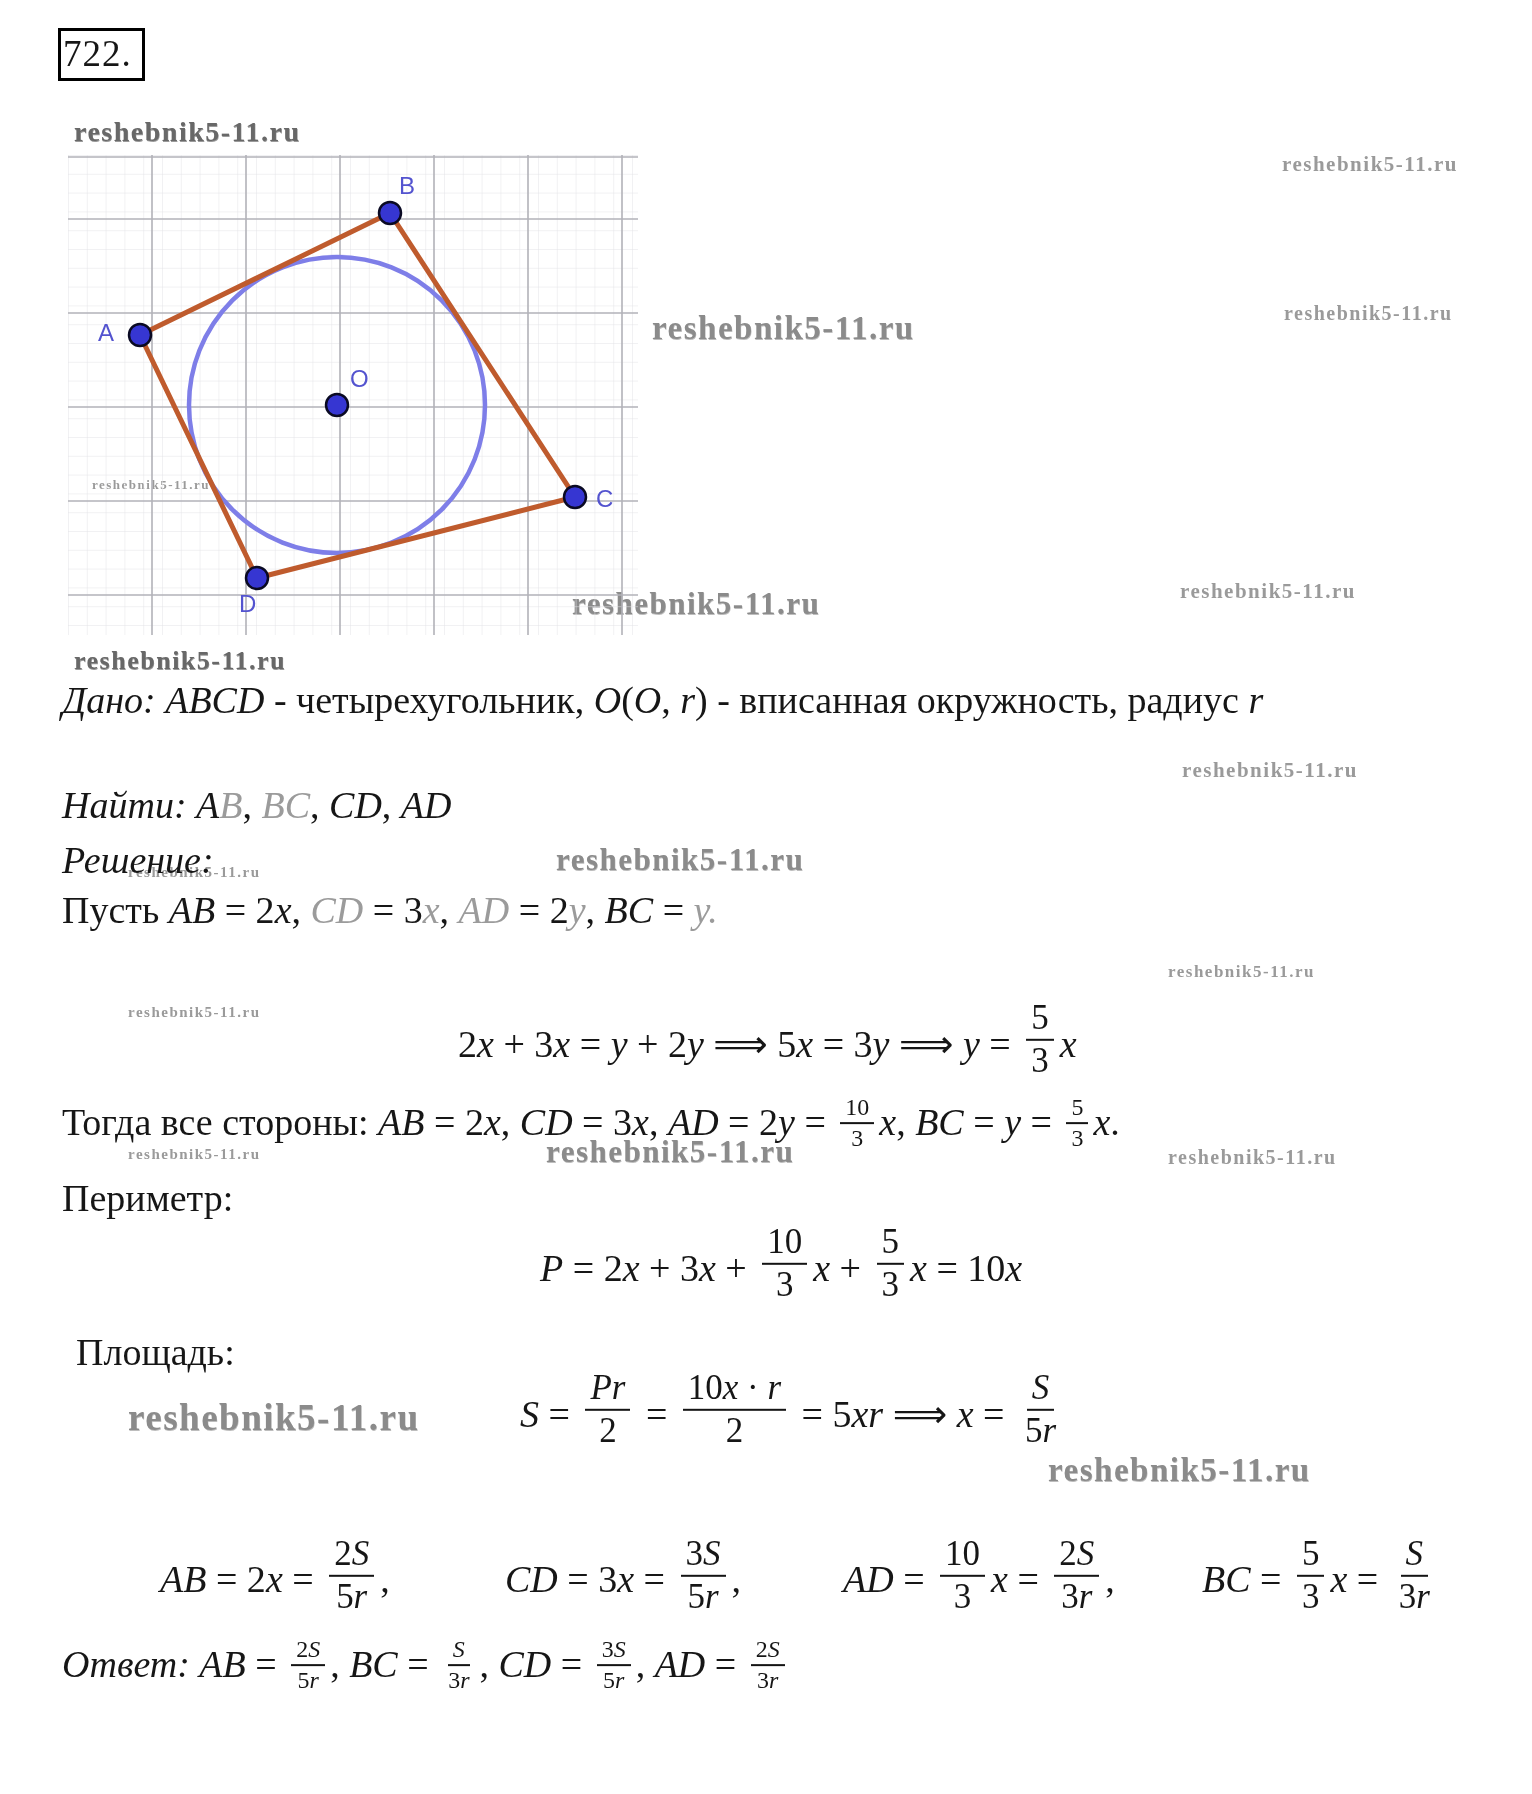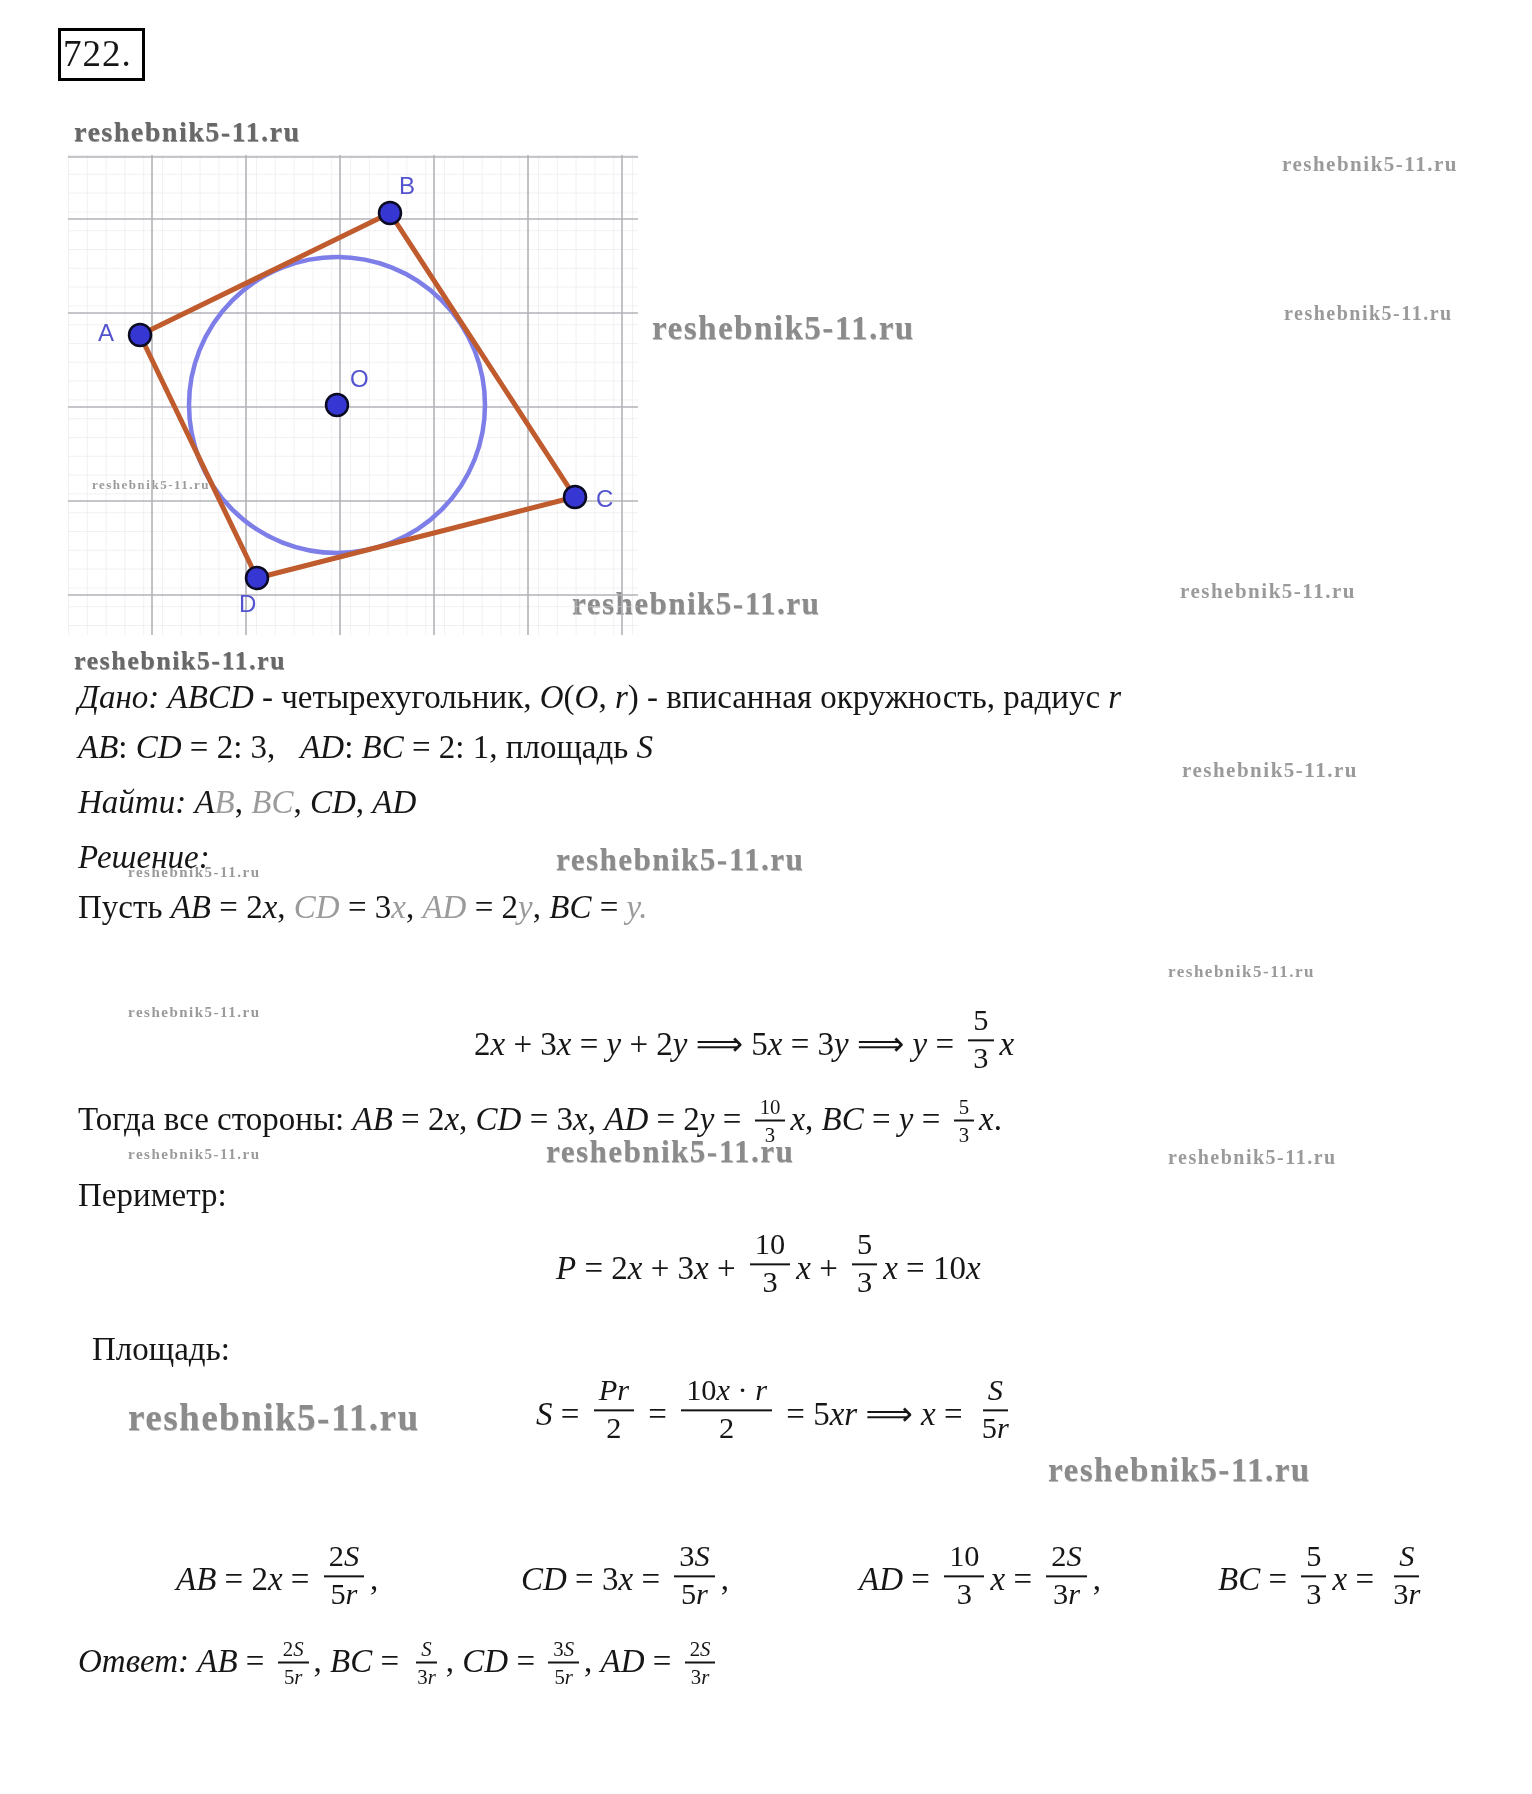--- a/index.html
+++ b/index.html
@@ -11,21 +11,21 @@
           padding:1px 10px 3px 2px;font-size:37px;font-weight:normal;letter-spacing:1px;}
 
   
   .wm{position:absolute;font-family:"Liberation Serif",serif;font-weight:bold;
       letter-spacing:1.5px;white-space:nowrap;user-select:none;}
   .wm-dark{color:#686868;text-shadow:0.5px 0.5px 0 #9a9a9a;}
   .wm-mid{color:#8b8b8b;text-shadow:0.5px 0.5px 0 #bdbdbd;}
   .wm-light{color:#9a9a9a;}
 
   
-  .tline{position:absolute;font-size:33px;line-height:1.18;white-space:nowrap;margin-left:16px;}
+  .tline{position:absolute;font-size:38px;line-height:1.18;white-space:nowrap;}
   .tline span{white-space:pre;}
   .eq{display:flex;align-items:center;}
   .s-it{font-style:italic;}
   .s-rm{font-style:normal;}
   .s-fad{font-style:italic;color:#9b9b9b;}
 
   
   .frac{display:inline-flex;flex-direction:column;align-items:center;
         vertical-align:middle;margin:0 5px;line-height:1.05;font-size:0.63em;
         transform:translateY(-0.12em);}
@@ -93,21 +93,20 @@
       <circle cx="269" cy="250" r="11" fill="#3636d2" stroke="#0a0a23" stroke-width="2.5"></circle>
       <text x="30" y="186" font-size="24" fill="#5353cf">A</text>
       <text x="331" y="39" font-size="24" fill="#5353cf">B</text>
       <text x="528" y="352" font-size="24" fill="#5353cf">C</text>
       <text x="171" y="457" font-size="24" fill="#5353cf">D</text>
       <text x="282" y="232" font-size="24" fill="#5353cf">O</text>
     </svg>
   </div>
 
   <div class="tline" style="left:62px;top:678px;"><span class="s-it">Дано: </span><span class="s-it">ABCD</span><span class="s-rm"> - четырехугольник, </span><span class="s-it">O</span><span class="s-rm">(</span><span class="s-it">O</span><span class="s-rm">, </span><span class="s-it">r</span><span class="s-rm">)</span><span class="s-rm"> - вписанная окружность, радиус </span><span class="s-it">r</span></div>
-  <div class="tline" style="left:62px;top:728px;"><span class="s-it">AB</span><span class="s-rm">: </span><span class="s-it">CD</span><span class="s-rm"> = 2: 3,&nbsp;&nbsp; </span><span class="s-it">AD</span><span class="s-rm">: </span><span class="s-it">BC</span><span class="s-rm"> = 2: 1, площадь </span><span class="s-it">S</span></div>
   <div class="tline" style="left:62px;top:783px;"><span class="s-it">Найти: A</span><span class="s-fad">B</span><span class="s-rm">, </span><span class="s-fad">BC</span><span class="s-rm">, </span><span class="s-it">CD</span><span class="s-rm">, </span><span class="s-it">AD</span></div>
   <div class="tline" style="left:62px;top:838px;"><span class="s-it">Решение:</span></div>
   <div class="tline" style="left:62px;top:888px;"><span class="s-rm">Пусть </span><span class="s-it">AB</span><span class="s-rm"> = 2</span><span class="s-it">x</span><span class="s-rm">, </span><span class="s-fad">CD</span><span class="s-rm"> = 3</span><span class="s-fad">x</span><span class="s-rm">, </span><span class="s-fad">AD</span><span class="s-rm"> = 2</span><span class="s-fad">y</span><span class="s-rm">, </span><span class="s-it">BC</span><span class="s-rm"> = </span><span class="s-fad">y</span><span class="s-fad">.</span></div>
   <div class="tline eq" style="left:458px;top:998px;height:92px;">
       <span class="s-rm">2</span>
       <span class="s-it">x</span>
       <span class="s-rm"> + 3</span>
       <span class="s-it">x</span>
       <span class="s-rm"> = </span>
       <span class="s-it">y</span>

